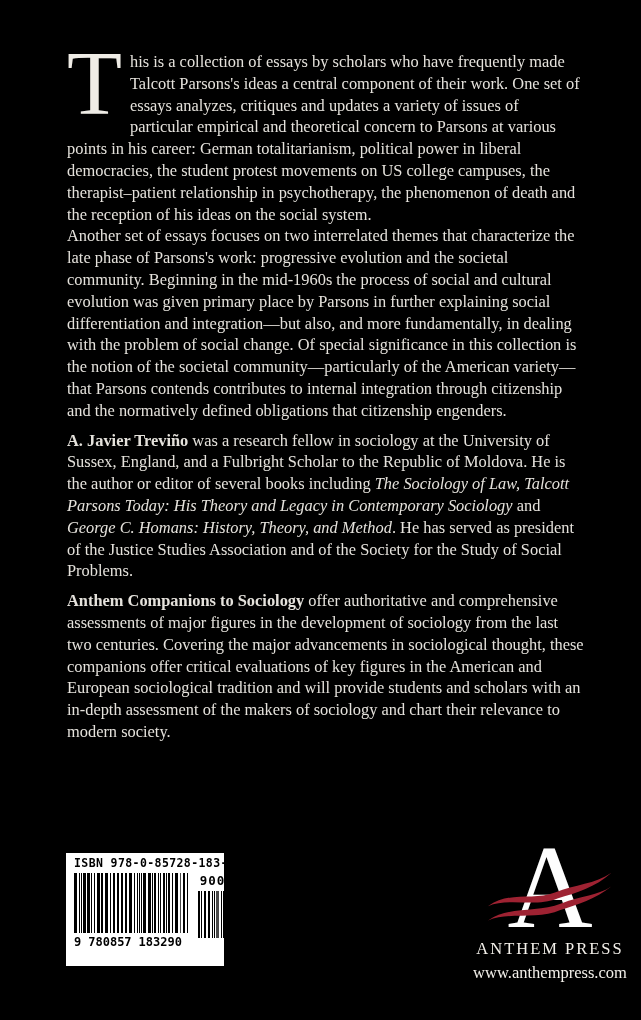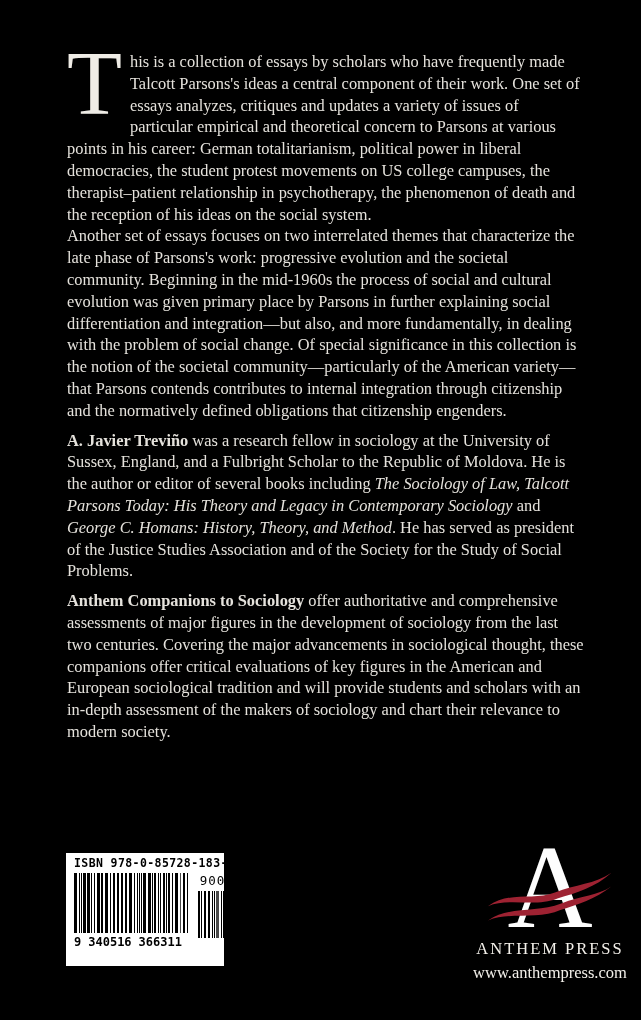--- a/index.html
+++ b/index.html
@@ -55,21 +55,21 @@
   .main-bc{flex:1;display:flex;flex-direction:column;}
   .main-bars{height:60px;display:flex;align-items:stretch;overflow:hidden;}
   .ean-digits{
     font-family:"DejaVu Sans Mono", monospace;
     font-weight:bold;font-size:12px;color:#000;
     display:flex;gap:7px;margin-top:2px;white-space:nowrap;
   }
   .supp-bc{width:54px;margin-left:9px;display:flex;flex-direction:column;}
   .supp-label{
     font-family:"DejaVu Sans Mono", monospace;
-    font-weight:normal;font-size:12.5px;color:#000;
+    font-weight:bold;font-size:12.5px;color:#000;
     text-align:center;letter-spacing:1px;white-space:nowrap;
   }
   .supp-bars{height:47px;display:flex;align-items:stretch;overflow:hidden;margin-top:3px;}
   .bar{display:inline-block;height:100%;background:#000;flex:0 0 auto;}
 
   
   .publisher{
     position:absolute;
     left:452px;top:838px;width:196px;
     text-align:center;
@@ -152,22 +152,22 @@
             <span class="bar" style="width: 1px; margin-right: 1px;"></span>
             <span class="bar" style="width: 2px; margin-right: 2px;"></span>
             <span class="bar" style="width: 1px; margin-right: 2px;"></span>
             <span class="bar" style="width: 3px; margin-right: 2px;"></span>
             <span class="bar" style="width: 1px; margin-right: 2px; background: rgb(74, 74, 74);"></span>
             <span class="bar" style="width: 2px; margin-right: 2px;"></span>
             <span class="bar" style="width: 1px; margin-right: 1px;"></span>
           </div>
         <div class="ean-digits">
           <span>9</span>
-          <span>340516</span>
-          <span>366311</span>
+          <span>780857</span>
+          <span>183290</span>
         </div>
       </div>
       <div class="supp-bc">
         <div class="supp-label">90000</div>
         <div class="supp-bars">
             <span class="bar" style="width: 2px; margin-right: 1px;"></span>
             <span class="bar" style="width: 1px; margin-right: 2px;"></span>
             <span class="bar" style="width: 2px; margin-right: 2px;"></span>
             <span class="bar" style="width: 2px; margin-right: 2px;"></span>
             <span class="bar" style="width: 1px; margin-right: 1px;"></span>

